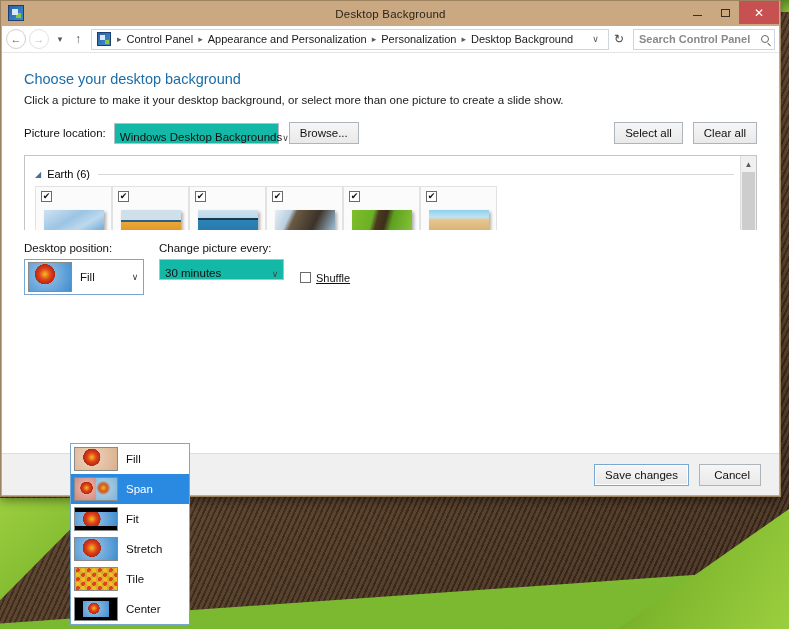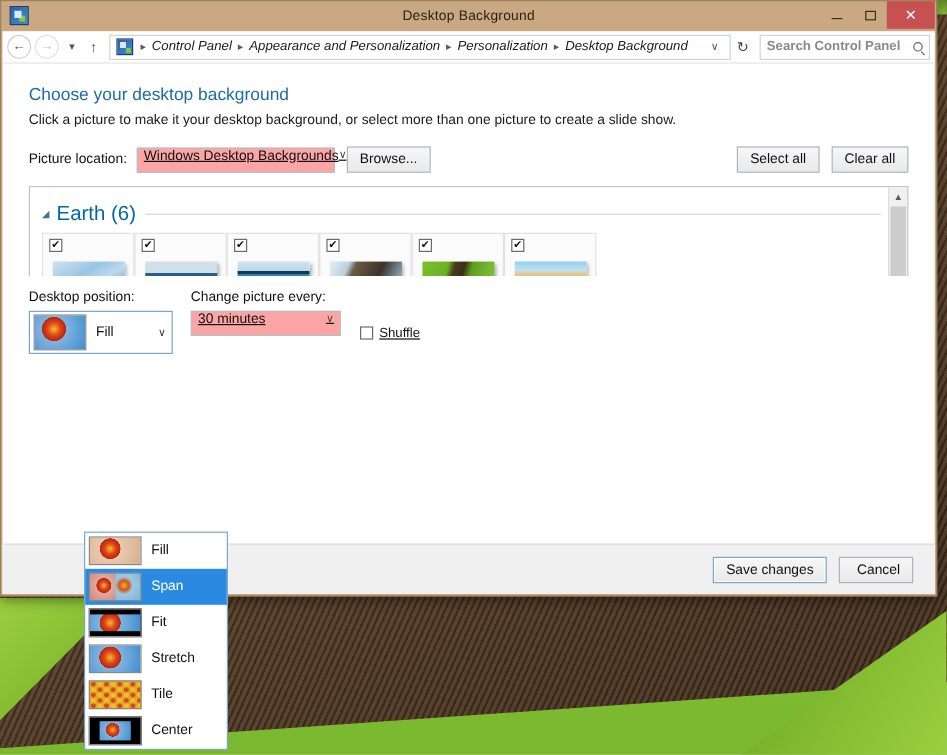--- a/index.html
+++ b/index.html
@@ -108,21 +108,21 @@
     display:flex; align-items:center; padding:0 3px; font-size:11px; color:#1a1a1a;
     min-width:0;
   }
   .crumb-icon {
     width:14px; height:14px; margin:0 3px 0 2px; flex:none;
     background:linear-gradient(135deg,#2b5fa8,#3f8ed0); border:1px solid #1c3f73;
     position:relative;
   }
   .crumb-icon::after{content:"";position:absolute;left:2px;top:2px;width:5px;height:5px;background:#d8e8f8;}
   .crumb-icon::before{content:"";position:absolute;right:1px;bottom:1px;width:4px;height:4px;background:#8ac63f;}
-  .crumb { padding: 0 2px; white-space:nowrap;font-style:italic; }
+  .crumb { padding: 0 2px; white-space:nowrap; }
   .crumb-sep { color:#5a5a5a; font-size:9px; padding:0 3px; }
   .crumb-spacer { flex:1; }
   .addr-chev { font-size:9px; color:#555; padding:0 6px; }
   .addr-refresh { font-size:12px; color:#444; padding:0 5px; }
   .searchbox {
     width:142px; height:21px; border:1px solid #cfd6dd; background:#fff;
     display:flex; align-items:center; padding:0 5px; margin-left:4px; flex:none;
   }
   .searchbox .ph { flex:1; font-size:11px; color:#8a8a8a;font-weight:bold; }
   .mag {
@@ -138,42 +138,42 @@
   }
   .content { flex:1; padding: 18px 22px 0 22px; overflow:hidden; }
   h1.head {
     margin:0 0 7px 0; font-size:14.5px; font-weight:400; color:#1b6ca8;
   }
   .subtext { font-size:11.5px; color:#1a1a1a; margin-bottom: 16px; }
 
   .locrow { display:flex; align-items:center; margin-bottom: 11px; }
   .locrow .lbl { font-size:11.5px; color:#111; margin-right:8px; }
   .combo {
-    height:21px; border:1px solid #b5bdc6; background:#fca5a5;
-    display:flex; align-items:flex-start; padding:0 0 0 5px;
-    font-size:11.5px; color:#111;text-decoration:underline;
+    height:21px; border:1px solid #b5bdc6; background:#14b8a6;
+    display:flex; align-items:flex-end; padding:0 0 0 5px;
+    font-size:11.5px; color:#111;
   }
   .combo .cv { flex:1; white-space:nowrap; }
   .combo .ca { width:16px; text-align:center; font-size:9px; color:#444; }
   .btn {
     height:22px; min-width:60px; padding:0 10px;
     border:1px solid #adb4bb; background:linear-gradient(180deg,#f6f6f6,#e9e9e9);
     font-size:11.5px; color:#111; display:flex; align-items:center; justify-content:flex-end;
   }
   .spacer { flex:1; }
 
   
   .gallery {
     border:1px solid #c4c4c4; background:#fff; height:257px;
     display:flex; overflow:hidden;
   }
   .gal-inner { flex:1; padding: 8px 6px 0 10px; overflow:hidden; }
   .grp-head { display:flex; align-items:center; margin: 4px 0 6px 0; }
   .grp-tri { font-size:8px; color:#4a6f96; margin-right:6px; }
-  .grp-title { font-size:17px; color:#0369a1; white-space:nowrap; }
+  .grp-title { font-size:11px; color:#000000; white-space:nowrap; }
   .grp-rule { flex:1; height:1px; background:#d8d8d8; margin-left:8px; }
   .thumbs { display:flex; gap:0; }
   .cell {
     width:77px; height:72px; position:relative;
     display:flex; align-items:center; justify-content:center;
   }
   .cell.checked { border:1px solid #e2e2e2; background:#fbfbfb; }
   .chk {
     position:absolute; left:5px; top:4px; width:11px; height:11px;
     background:#fff; border:1px solid #6b6b6b;

